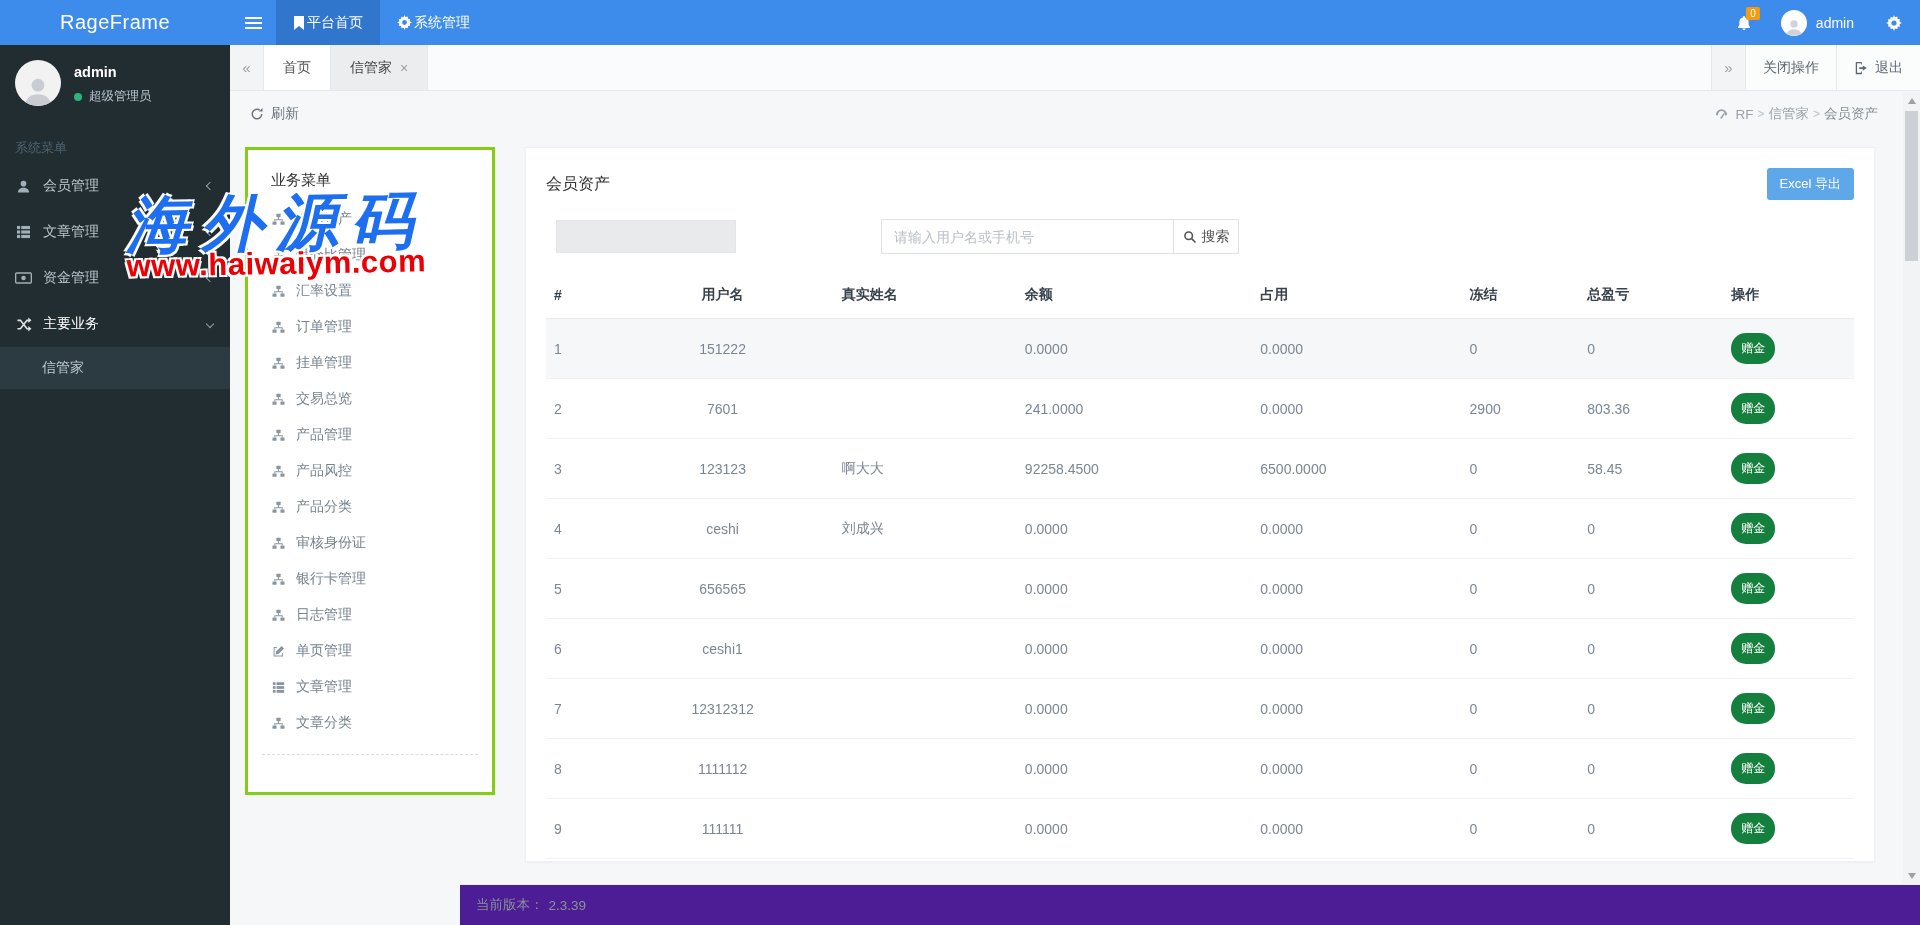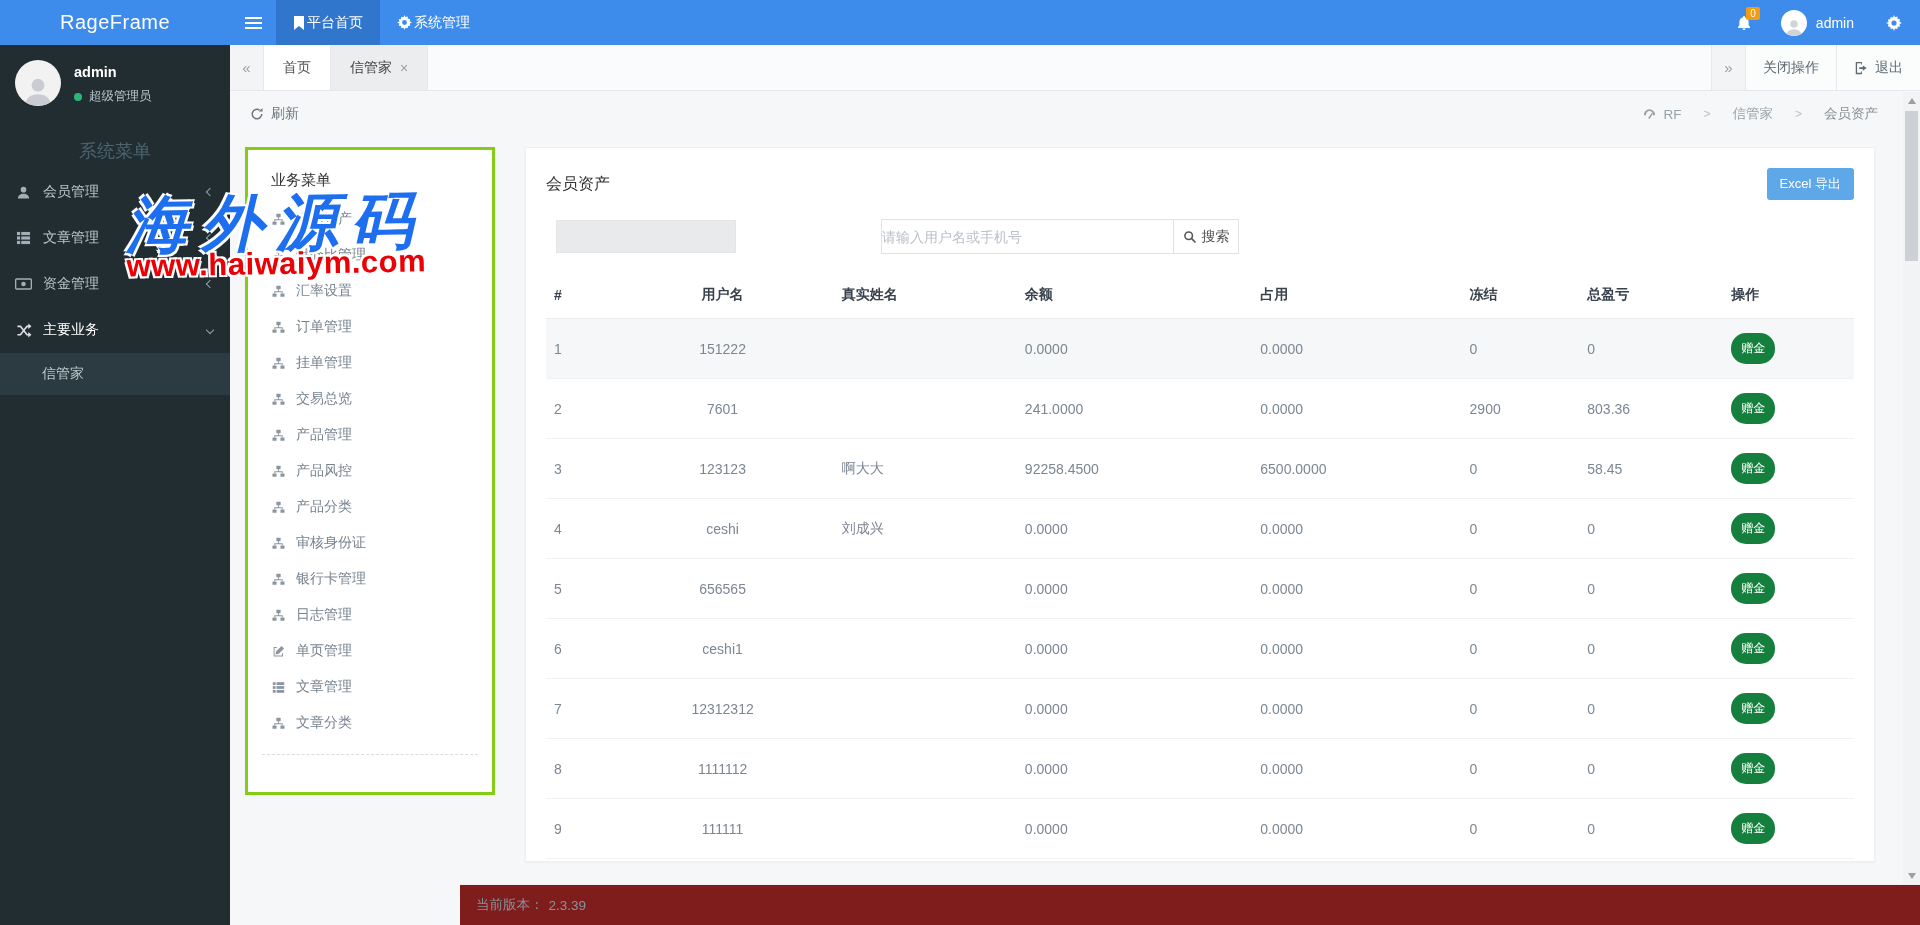--- a/index.html
+++ b/index.html
@@ -21,21 +21,21 @@
   .gear-btn { display:flex; align-items:center; padding:0 18px; cursor:pointer; }
   .icon-svg { display:inline-flex; }
 
   
   .sidebar { position:absolute; top:45px; left:0; bottom:0; width:230px; background:#222d32; color:#b8c7ce; z-index:20; }
   .profile { display:flex; gap:13px; padding:15px; }
   .avatar-lg { width:46px; height:46px; border-radius:50%; background:#f2f2f2; overflow:hidden; display:flex; align-items:flex-end; justify-content:center; }
   .profile-name { color:#fff; font-weight:bold; font-size:14.5px; margin-top:4px; }
   .profile-status { display:flex; align-items:center; gap:7px; font-size:12.5px; margin-top:8px; color:#b8c7ce; }
   .dot { width:8px; height:8px; border-radius:50%; background:#28b779; }
-  .side-label { padding:18px 15px 6px; font-size:18px; color:#4b646f;text-align:center; }
+  .side-label { padding:18px 15px 6px; font-size:13px; color:#4b646f; }
   .side-item { display:flex; align-items:center; gap:11px; padding:14px 15px; font-size:14px; position:relative; cursor:pointer; }
   .side-item .side-icon { width:17px; display:flex; justify-content:center; opacity:.85; }
   .chev { display:inline-block; width:6px; height:6px; border-right:1.6px solid currentColor; border-bottom:1.6px solid currentColor; }
   .chev.left { transform:rotate(135deg); }
   .chev.down { transform:rotate(45deg); }
   .side-item .chev { position:absolute; right:17px; color:#8aa4af; }
   .side-item.open { color:#fff; }
   .side-sub { background:#2c3b41; }
   .side-sub-item { padding:12px 15px 12px 42px; font-size:14px; color:#bcc9cf; cursor:pointer; }
 
@@ -45,59 +45,59 @@
   .tabbar { height:46px; background:#fafbfc; border-bottom:1px solid #e6e8eb; display:flex; align-items:stretch; }
   .tab-scroll { width:34px; display:flex; align-items:center; justify-content:center; color:#98a0a8; background:#f3f4f5; border-right:1px solid #e6e8eb; cursor:pointer; font-size:15px; }
   .tab { padding:0 19px; display:flex; align-items:center; gap:8px; font-size:14px; color:#555; background:#fff; border-right:1px solid #e6e8eb; cursor:pointer; }
   .tab.active { background:#ebedef; color:#444; }
   .tab-close { color:#98a0a8; font-size:14px; cursor:pointer; }
   .tabbar-right { margin-left:auto; display:flex; align-items:stretch; }
   .tab-action { padding:0 17px; display:flex; align-items:center; gap:7px; font-size:14px; color:#5c6872; border-left:1px solid #e6e8eb; cursor:pointer; background:#fbfcfc; }
 
   .ribbon { height:46px; display:flex; align-items:center; padding:0 30px 0 20px; }
   .refresh-link { display:flex; align-items:center; gap:7px; color:#6b7680; font-size:14px; cursor:pointer; }
-  .breadcrumb { margin-left:auto; display:flex; align-items:center; gap:22px; font-size:13.5px; color:#98a1a9; margin-right:12px; }
+  .breadcrumb { margin-left:auto; display:flex; align-items:center; gap:4px; font-size:13.5px; color:#98a1a9; margin-right:12px; }
   .crumb-sep { color:#bcc3c9; font-size:12px; }
   .crumb-last { color:#848d95; }
   .crumb-home { display:flex; align-items:center; gap:6px; cursor:pointer; color:#98a1a9; }
 
   .content-body { position:absolute; top:92px; bottom:41px; left:0; right:17px; padding:10px 28px 0 15px; display:flex; gap:30px; overflow:hidden; }
 
   .menu-card { width:250px; min-width:250px; height:648px; background:#fff; border:3px solid #84cc16; box-shadow:0 1px 2px rgba(0,0,0,.04); padding-bottom:12px; }
   .menu-card-title { padding:21px 23px 11px; font-size:15px; color:#333; }
   .bm-item { display:flex; align-items:center; gap:11px; padding:0 23px; height:36px; font-size:14px; color:#76838f; cursor:pointer; }
   .bm-item .bm-icon { width:14px; display:flex; justify-content:center; color:#8a95a0; }
   .bm-divider { border-top:1px dashed #d9dde2; margin:13px 14px 0; }
 
   .main-card { flex:1; height:715px; background:#fff; border:1px solid #eef0f3; box-shadow:0 1px 2px rgba(0,0,0,.04); padding:20px 20px 0; position:relative; overflow:hidden; }
   .card-head { display:flex; align-items:center; }
   .card-title { font-size:16px; color:#333; }
   .excel-btn { margin-left:auto; background:#5ea7e8; color:#fff; font-size:13px; padding:7px 13px; border-radius:3px; border:none; cursor:pointer; }
   .search-row { margin-top:19px; display:flex; align-items:center; }
   .filter-box { width:180px; height:33px; background:#e9eaec; border:1px solid #e3e5e8; margin-left:10px; cursor:pointer; }
   .search-group { margin-left:145px; display:flex; }
-  .search-input { width:292px; height:35px; border:1px solid #dfe3e8; border-right:none; padding:0 0; font-size:14px; color:#555; outline:none; background:#fff; }
+  .search-input { width:292px; height:35px; border:1px solid #dfe3e8; border-right:none; padding:0 12px; font-size:14px; color:#555; outline:none; background:#fff; }
   .search-input::placeholder { color:#b9c0c7; }
   .search-btn { width:66px; height:35px; border:1px solid #dfe3e8; background:#fff; display:flex; align-items:center; justify-content:center; gap:5px; font-size:14px; color:#555; cursor:pointer; }
 
   table.data-table { width:100%; border-collapse:collapse; margin-top:18px; }
   .data-table th { text-align:left; font-size:14px; color:#39424c; font-weight:bold; padding:14px 8px; border-bottom:1px solid #e9ebee; }
   .data-table td { font-size:14px; color:#7b8794; padding:14px 8px; border-bottom:1px solid #f1f2f4; }
   .data-table tr.shaded { background:#f6f7f8; }
   .data-table th:nth-child(1), .data-table td:nth-child(1) { width:5%; }
   .data-table th:nth-child(2), .data-table td:nth-child(2) { width:17%;text-align:center; }
   .data-table th:nth-child(3), .data-table td:nth-child(3) { width:14%; }
   .data-table th:nth-child(4), .data-table td:nth-child(4) { width:18%; }
   .data-table th:nth-child(5), .data-table td:nth-child(5) { width:16%; }
   .data-table th:nth-child(6), .data-table td:nth-child(6) { width:9%; }
   .data-table th:nth-child(7), .data-table td:nth-child(7) { width:11%; }
   .data-table th:nth-child(8), .data-table td:nth-child(8) { width:10%; }
   .grant-btn { background:#15803d; color:#fff; border:none; border-radius:15px; padding:7px 10px; font-size:12px; cursor:pointer; }
 
-  .footer { position:absolute; left:230px; right:0; bottom:0; height:41px; background:#7f1d1d; border-top:1px solid #eceef1; display:flex; align-items:center; padding-left:16px; font-size:13.5px; color:#8a939b; gap:5px; z-index:25; }
+  .footer { position:absolute; left:230px; right:0; bottom:0; height:41px; background:#4c1d95; border-top:1px solid #eceef1; display:flex; align-items:center; padding-left:16px; font-size:13.5px; color:#8a939b; gap:5px; z-index:25; }
 
   
   .vscroll { position:absolute; right:0; top:92px; bottom:41px; width:17px; background:#f2f3f4; z-index:26; }
   .vs-arrow { position:absolute; left:0; width:17px; height:17px; display:flex; align-items:center; justify-content:center; }
   .vs-arrow.up { top:0; }
   .vs-arrow.down { bottom:0; }
   .tri-up { width:0; height:0; border-left:4px solid transparent; border-right:4px solid transparent; border-bottom:6px solid #9aa0a6; }
   .tri-down { width:0; height:0; border-left:4px solid transparent; border-right:4px solid transparent; border-top:6px solid #9aa0a6; }
   .vs-thumb { position:absolute; top:19px; left:2px; right:2px; height:150px; background:#cdd0d4; cursor:grab; }
 

